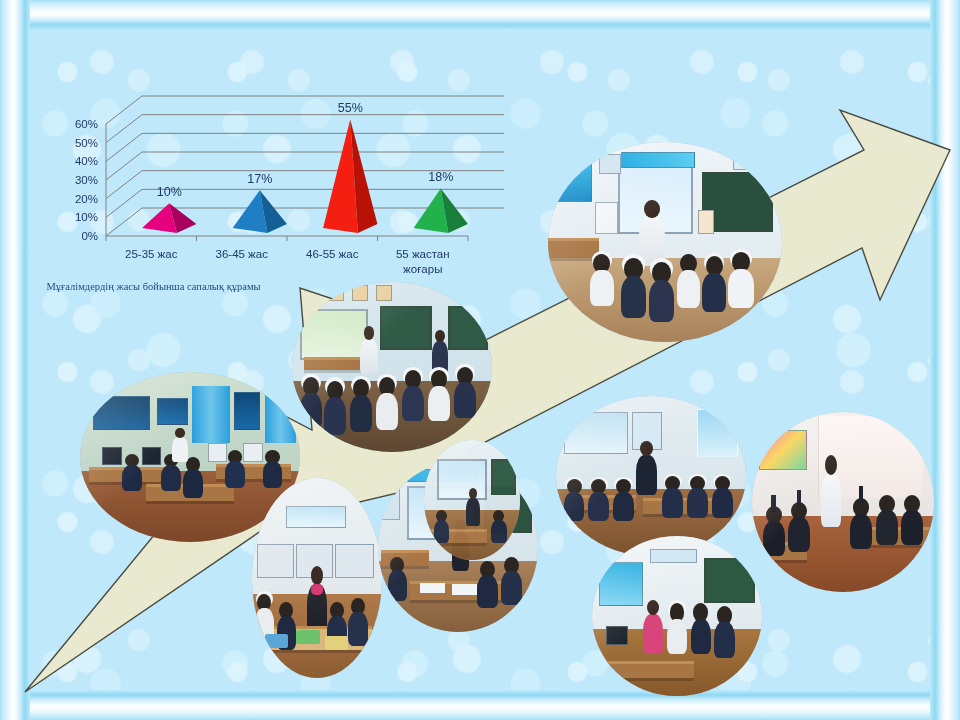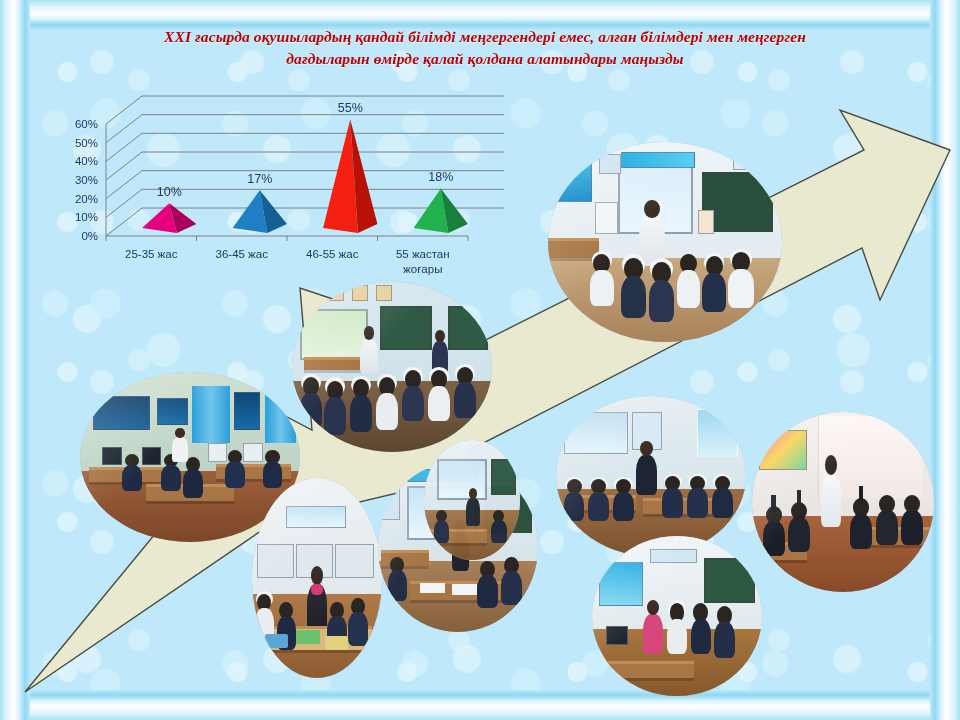--- a/index.html
+++ b/index.html
@@ -163,24 +163,20 @@
   <div class="frame-band frame-edge-bottom"></div>
   <div class="frame-band frame-edge-left"></div>
   <div class="frame-band frame-edge-right"></div>
 
   <div class="bg-pattern"></div>
 
   <svg class="arrow-svg" viewBox="0 0 960 720" preserveAspectRatio="none">
     <polygon points="25,692 262,404 312,430 300,288 468,344 430,368 864,150 840,110 950,150 880,300 862,248 470,450 495,470 300,516 318,492" fill="#e8e9cf" stroke="#4a4a3f" stroke-width="1.4"></polygon>
   </svg>
 
-  <div class="title">
-    <div>XXI  ғасырда оқушылардың қандай білімді меңгергендері емес, алған білімдері мен меңгерген</div>
-    <div>дағдыларын өмірде қалай қолдана алатындары маңызды</div>
-  </div>
 
   <div class="chart">
     <svg id="chart-svg" width="470" height="200" viewBox="0 0 470 200">
         <line x1="108" y1="126" x2="470" y2="126" stroke="#808080" stroke-width="1"></line>
         <line x1="72" y1="154" x2="108" y2="126" stroke="#808080" stroke-width="1"></line>
         <text x="64" y="158" text-anchor="end" font-family="&quot;Liberation Sans&quot;, sans-serif" font-size="11.5" fill="#1f3864">0%</text>
         <line x1="108" y1="107.33333333333334" x2="470" y2="107.33333333333334" stroke="#808080" stroke-width="1"></line>
         <line x1="72" y1="135.33333333333334" x2="108" y2="107.33333333333334" stroke="#808080" stroke-width="1"></line>
         <text x="64" y="139.33333333333334" text-anchor="end" font-family="&quot;Liberation Sans&quot;, sans-serif" font-size="11.5" fill="#1f3864">10%</text>
         <line x1="108" y1="88.66666666666667" x2="470" y2="88.66666666666667" stroke="#808080" stroke-width="1"></line>
@@ -218,20 +214,21 @@
         <polygon points="406.75,106.4 379.6,146 414.352,151" fill="#22b24c"></polygon>
         <polygon points="406.75,106.4 414.352,151 433.9,142" fill="#18803a"></polygon>
         <text x="406.75" y="99.4" text-anchor="middle" font-family="&quot;Liberation Sans&quot;, sans-serif" font-size="12.5" fill="#1f3864">18%</text>
         <line x1="343.5" y1="154" x2="343.5" y2="159" stroke="#808080" stroke-width="1"></line>
         <text x="388.75" y="176" text-anchor="middle" font-family="&quot;Liberation Sans&quot;, sans-serif" font-size="11.5" fill="#1f3864">55 жастан</text>
         <text x="388.75" y="191" text-anchor="middle" font-family="&quot;Liberation Sans&quot;, sans-serif" font-size="11.5" fill="#1f3864">жоғары</text>
         <line x1="434" y1="154" x2="434" y2="159" stroke="#808080" stroke-width="1"></line>
       </svg>
   </div>
 
+  <div class="chart-caption">Мұғалімдердің жасы бойынша сапалық құрамы</div>
 
   <div class="photo" style="left:548px; top:142px; width:234px; height:200px; border-radius:50%;">
     <div class="inner">
       <div class="rm-wall" style="background:linear-gradient(#eef4f7,#e2ecf1);"></div>
       <div class="rm-floor" style="background:linear-gradient(#c8a87e,#a8825a);"></div>
       <div class="rm-screen" style="left:30%;top:12%;width:32%;height:34%;background:linear-gradient(#dbeefb,#eaf6fd);"></div>
       <div class="rm-board" style="left:66%;top:15%;width:30%;height:30%;background:#29503f;"></div>
       <div class="rm-poster" style="left:3%;top:8%;width:16%;height:22%;background:linear-gradient(#1fb6e8,#0a82c4);"></div>
       <div class="rm-poster" style="left:22%;top:6%;width:9%;height:10%;background:#cfe3ef;"></div>
       <div class="rm-poster" style="left:31%;top:5%;width:32%;height:8%;background:linear-gradient(90deg,#14a7e0,#57cdf2);"></div>

